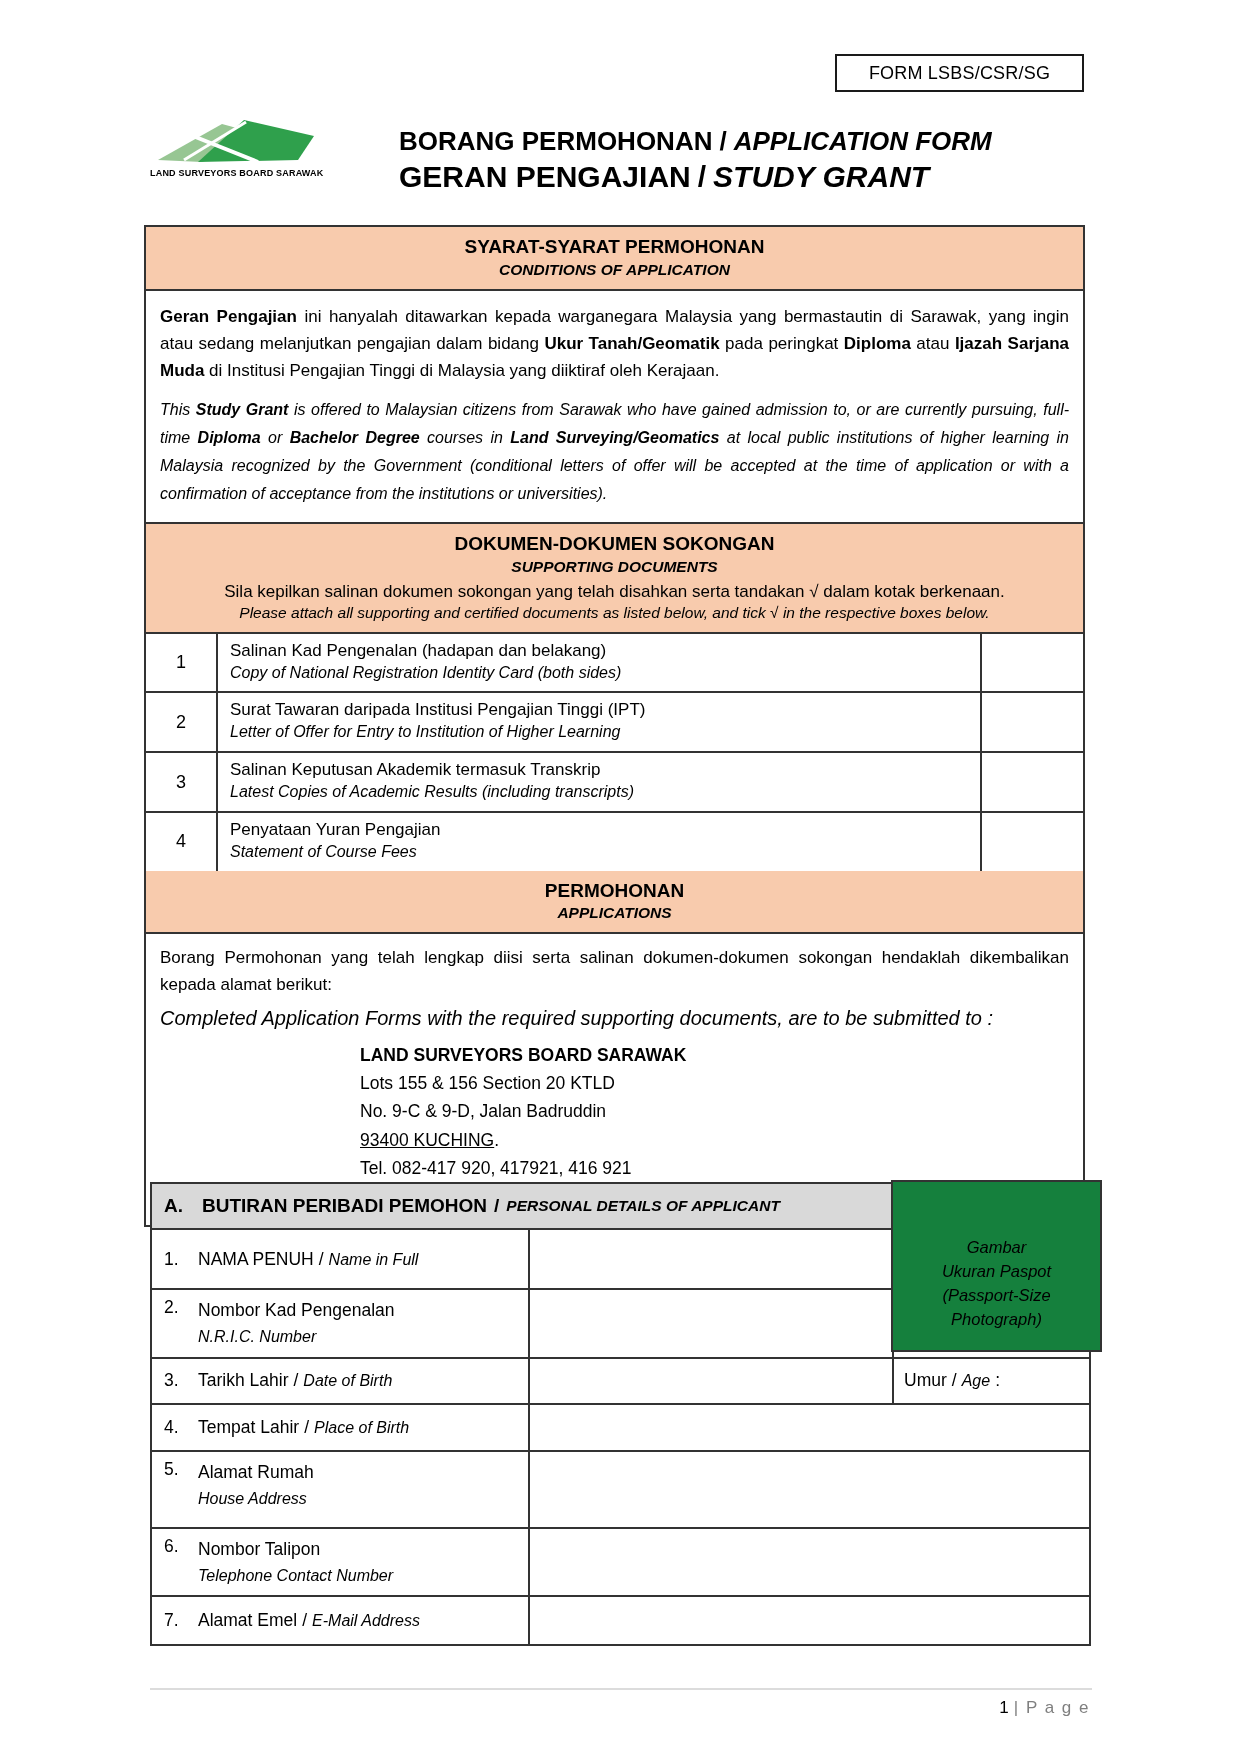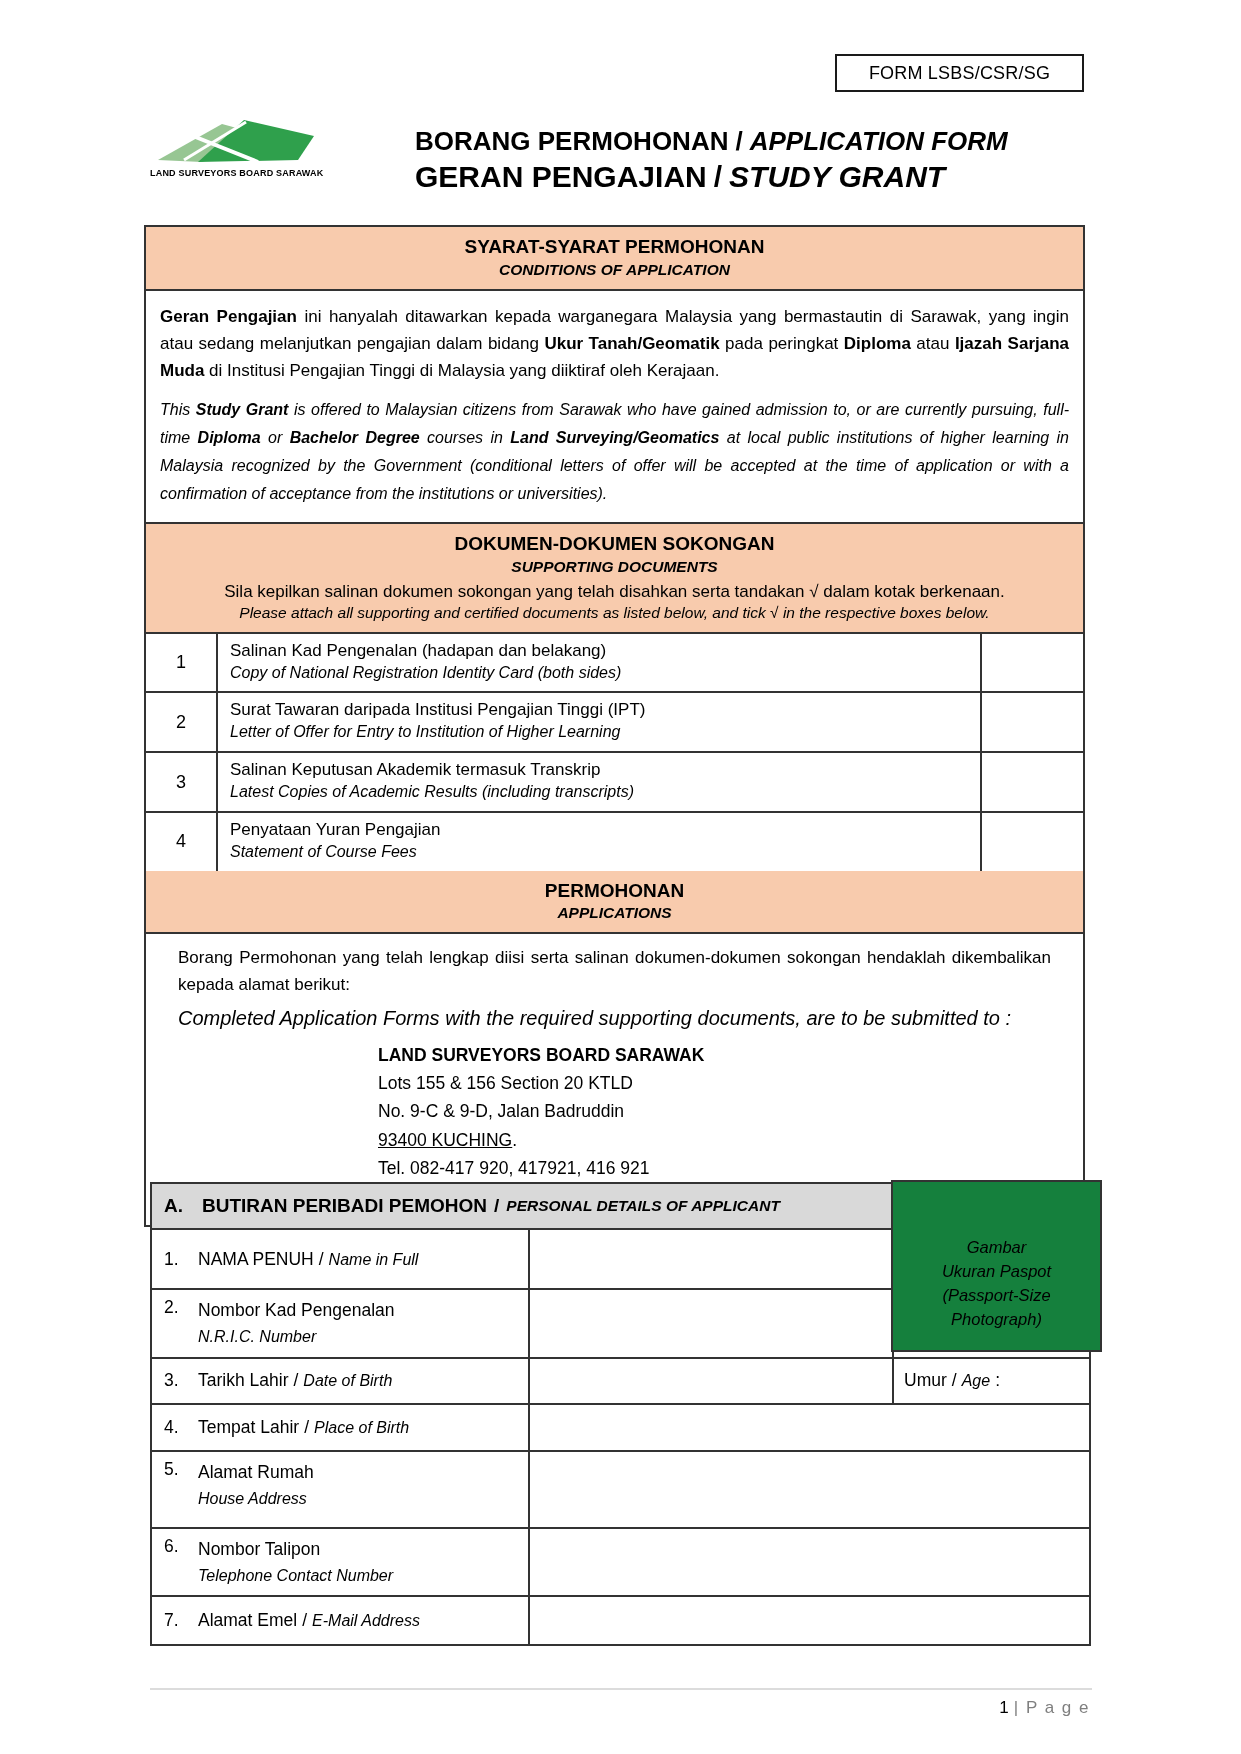--- a/index.html
+++ b/index.html
@@ -16,21 +16,21 @@
     border:2px solid #1a1a1a; display:flex; align-items:center; justify-content:center;
     font-size:18px; letter-spacing:.2px; box-sizing:border-box;
   }
 
   
   .logo { position:absolute; top:116px; left:150px; width:170px; }
   .logo svg { display:block; }
   .logo-caption { font-size:9px; font-weight:bold; letter-spacing:.2px; margin-top:2px; white-space:nowrap; }
 
   
-  .titles { position:absolute; top:126px; left:415px; }
+  .titles { position:absolute; top:126px; left:399px; }
   .title1 { font-size:26px; font-weight:bold; line-height:1.2; }
   .title2 { font-size:30px; font-weight:bold; line-height:1.2; margin-top:2px; }
   .tsep { font-weight:bold; margin:0 7px; }
 
   
   .main-table {
     position:absolute; top:225px; left:144px; width:941px;
     border:2px solid #333; box-sizing:border-box;
   }
   .band { background:#F8CBAD; text-align:center; padding:7px 10px 8px; }
@@ -47,21 +47,21 @@
   .doc-row { display:flex; align-items:stretch; }
   .doc-num {
     width:70px; border-right:2px solid #333; display:flex; align-items:center;
     justify-content:center; font-size:18px; flex:none;
   }
   .doc-desc { flex:1; padding:6px 12px 8px; }
   .doc-my { font-size:17px; line-height:1.35; }
   .doc-en { font-size:16px; font-style:italic; line-height:1.3; }
   .doc-tick { width:101px; border-left:2px solid #333; flex:none; }
 
-  .app-body { padding:10px 32px 14px; }
+  .app-body { padding:10px 14px 14px; }
   .app-my { font-size:17px; line-height:1.6; text-align:justify; margin:0 0 4px; }
   .app-en { font-size:20px; font-style:italic; margin:0 0 8px; line-height:1.5; }
   .address { margin-left:200px; font-size:17.5px; line-height:1.62; }
   .addr-name { font-weight:bold; }
   .u { text-decoration:underline; }
 
   
   .sectionA { position:absolute; top:1182px; left:150px; width:941px; }
   .a-table { border:2px solid #333; box-sizing:border-box; background:#fff; }
   .a-header {

